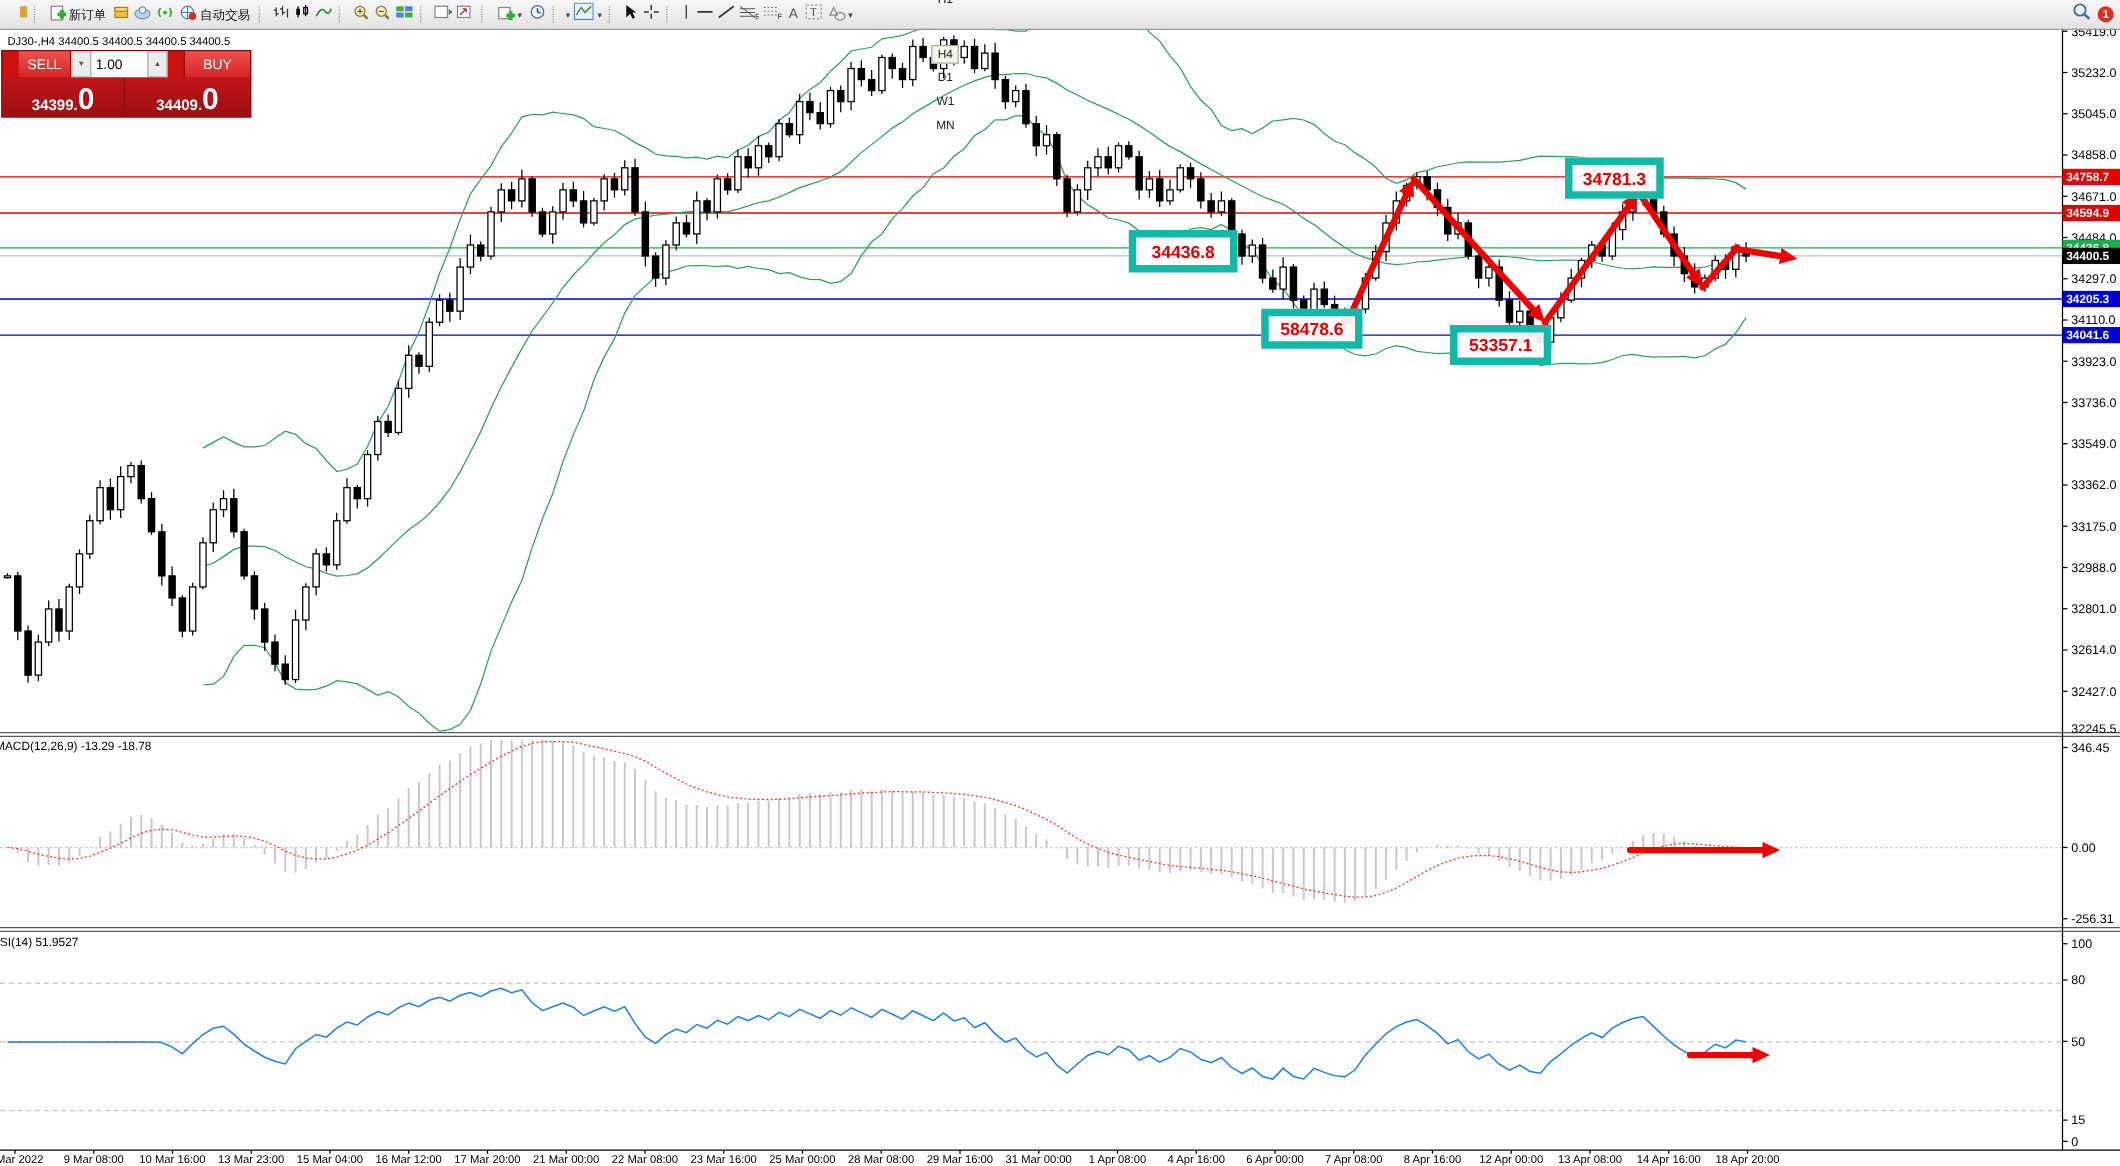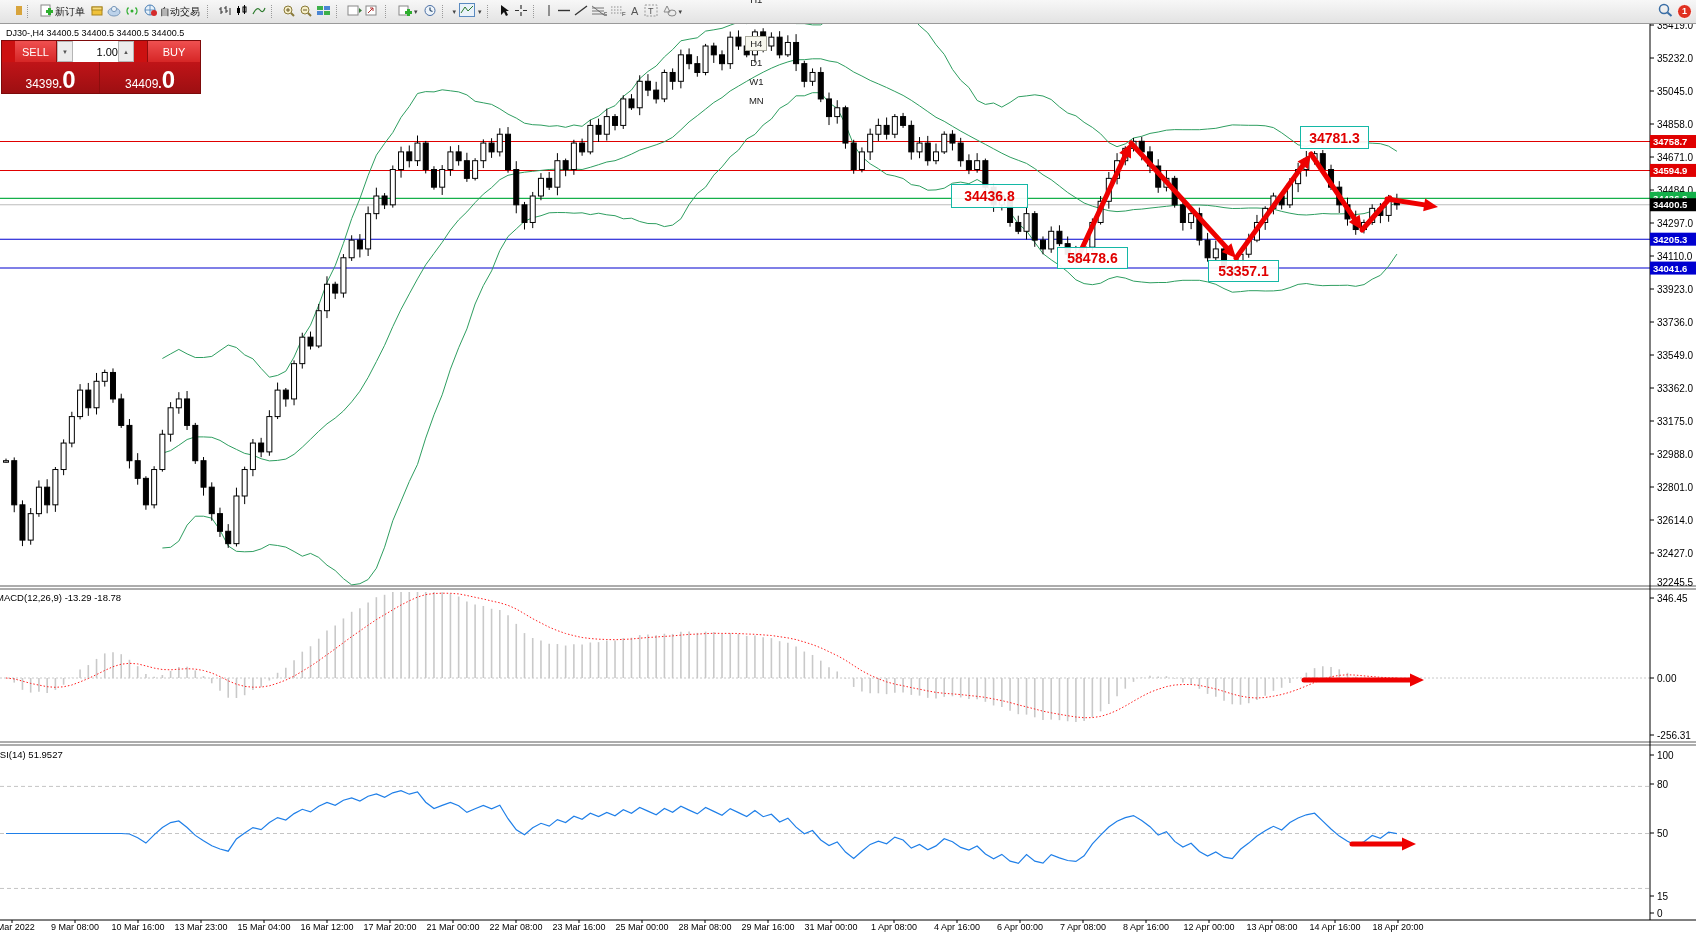--- a/index.html
+++ b/index.html
@@ -18,33 +18,33 @@
     font-size:9px;font-weight:bold;text-align:center;line-height:13px;}
   
   .chart-title{position:absolute;left:6px;top:28px;font-size:9px;color:#000;z-index:20;}
   
   .trade-panel{position:absolute;left:1px;top:40px;width:198px;z-index:25;border:1px solid #7d0a0a;background:#c11;}
   .tp-row1{display:flex;height:21px;}
   .btn-red{background:linear-gradient(#ef5050,#d62626);color:#fff;font-size:11px;display:flex;align-items:center;justify-content:center;margin-left:13px;}
   .sellbtn{width:41px;border-right:1px solid #8d0d0d;}
   .buybtn{width:52px;border-left:1px solid #8d0d0d;flex:0 0 auto;}
   .stepbox{width:16px;background:#ececec;border:1px solid #b5b5b5;box-sizing:border-box;display:flex;align-items:center;justify-content:center;font-size:6px;color:#555;}
-  .volfield{flex:1;background:#fff;color:#000;font-size:11px;display:flex;align-items:center;justify-content:flex-end;padding-right:0;}
+  .volfield{flex:1;background:#fff;color:#000;font-size:11px;display:flex;align-items:center;justify-content:flex-end;padding-right:20px;}
   .tp-row2{display:flex;height:31px;}
   .pricebox{background:linear-gradient(#c01418,#9d0f12);color:#fff;display:flex;align-items:flex-end;justify-content:center;padding-bottom:2px;}
   .pb-sell{width:97px;border-right:1px solid #8d0d0d;}
   .pb-buy{width:100px;}
-  .pmain{font-size:12px;font-weight:normal;line-height:14px;}
+  .pmain{font-size:12px;font-weight:bold;line-height:14px;}
   .pdot{font-size:12px;font-weight:bold;line-height:14px;}
   .pbig{font-size:24px;font-weight:bold;line-height:22px;}
   
   .ind-label{position:absolute;font-size:9.5px;color:#000;z-index:15;white-space:nowrap;}
   
-  .anno{position:absolute;border:1px solid #14b8a6;color:#e00000;background:rgba(255,255,255,.92);
-    font-size:14px;font-weight:bold;display:flex;align-items:center;justify-content:center;z-index:18;margin-left:48px;}
+  .anno{position:absolute;border:6px solid #14b8a6;color:#e00000;background:rgba(255,255,255,.92);
+    font-size:14px;font-weight:bold;display:flex;align-items:center;justify-content:center;z-index:18;}
   svg text{font-family:"Liberation Sans",sans-serif;}
   .icon{display:inline-block;}
 </style>
 </head>
 <body>
 <div id="app">
 
 <div class="toolbar">
   <span class="icon"><svg width="6" height="13">
           <rect x="0" y="2" width="6" height="9" fill="#d8a43c"></rect>

